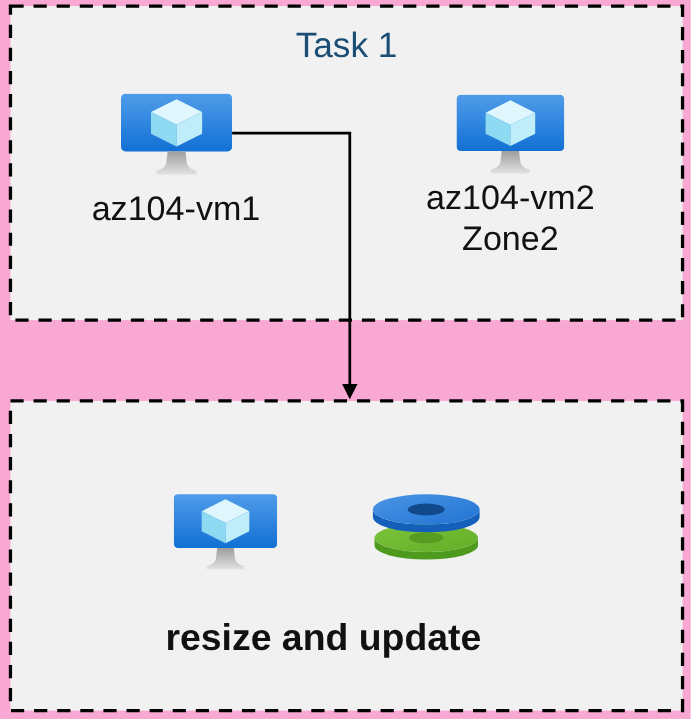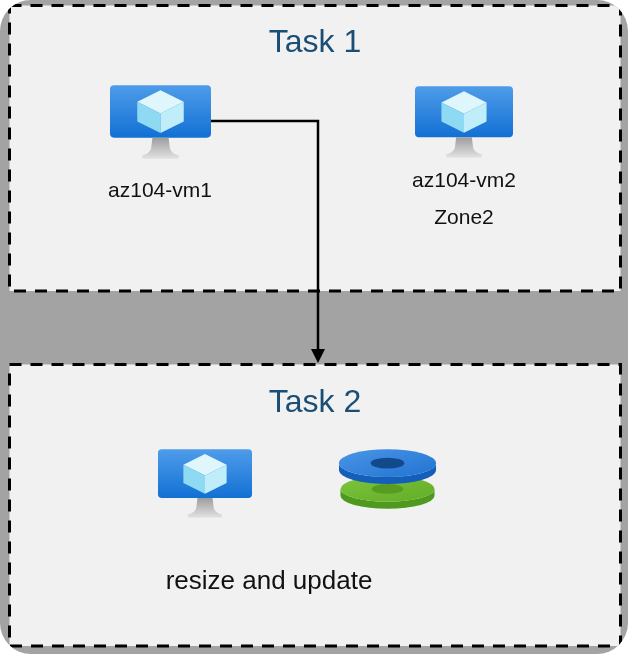--- a/index.html
+++ b/index.html
@@ -2,22 +2,21 @@
 <html style="--title-color: #1b4e74; --box-fill: #f1f1f1; --box-border: #000000; --arrow-color: #000000; --text-color: #111111; --azure-vm-blue: #1272d4; --disk-blue: #2e80dc; --disk-green: #6cba30;"><head>
 <meta charset="utf-8">
 <style>
   html, body { margin: 0; padding: 0; background: #ffffff; }
   .canvas {
     position: relative;
     width: 628px;
     height: 654px;
     font-family: "Liberation Sans", sans-serif;
     overflow: hidden;
-    background: #a3a3a3;
-    border-radius: 31px;
+    background: #f9a8d4;
   }
   .bg-layer { position: absolute; left: 0; top: 0; width: 628px; height: 654px; }
   .task-box {
     fill: var(--box-fill, #f1f1f1);
     stroke: var(--box-border, #000000);
     stroke-width: 3;
     stroke-dasharray: 12 9;
   }
   .arrow-line {
     fill: none;
@@ -38,35 +37,36 @@
   .title-task2 { top: 382px; }
   .icon-svg { position: absolute; display: block; }
   .vm1-icon   { left: 110px; top: 85px;  width: 101px; height: 75px; }
   .vm2-icon   { left: 415px; top: 86px;  width: 98px;  height: 73px; }
   .vm3-icon   { left: 158px; top: 449px; width: 94px;  height: 70px; }
   .disks-icon { left: 338px; top: 448px; width: 99px;  height: 65px; }
   .vm-label {
     position: absolute;
     width: 200px;
     text-align: center;
-    font-size: 21px;
+    font-size: 31px;
     line-height: 37px;
     color: var(--text-color, #111111);
   }
   .vm1-label { left: 60px;  top: 171px; }
   .vm2-label { left: 364px; top: 161px; }
   .task2-caption {
     position: absolute;
-    left: 99px;
+    left: 124px;
     top: 560px;
     width: 340px;
     text-align: center;
-    font-size: 26px;
+    font-size: 34px;
     line-height: 40px;
     color: var(--text-color, #111111);
+    font-weight: bold;
   }
   .defs-svg { position: absolute; width: 0; height: 0; overflow: hidden; }
 </style>
 </head>
 <body>
 
 <svg class="defs-svg" aria-hidden="true">
   <defs>
     <linearGradient id="screenGrad" x1="0" y1="0" x2="0" y2="1">
       <stop offset="0" stop-color="#4f9ce9"></stop>
@@ -122,21 +122,20 @@
   </div>
 
   <svg class="icon-svg vm2-icon" viewBox="0 0 100 74">
     <use href="#vm-icon"></use>
   </svg>
   <div class="vm-label vm2-label">
     <div>az104-vm2</div>
     <div>Zone2</div>
   </div>
 
-  <div class="box-title title-task2">Task 2</div>
 
   <svg class="icon-svg vm3-icon" viewBox="0 0 100 74">
     <use href="#vm-icon"></use>
   </svg>
 
   <svg class="icon-svg disks-icon" viewBox="0 0 100 65">
     <use href="#disks-icon"></use>
   </svg>
 
   <div class="task2-caption">resize and update</div>

